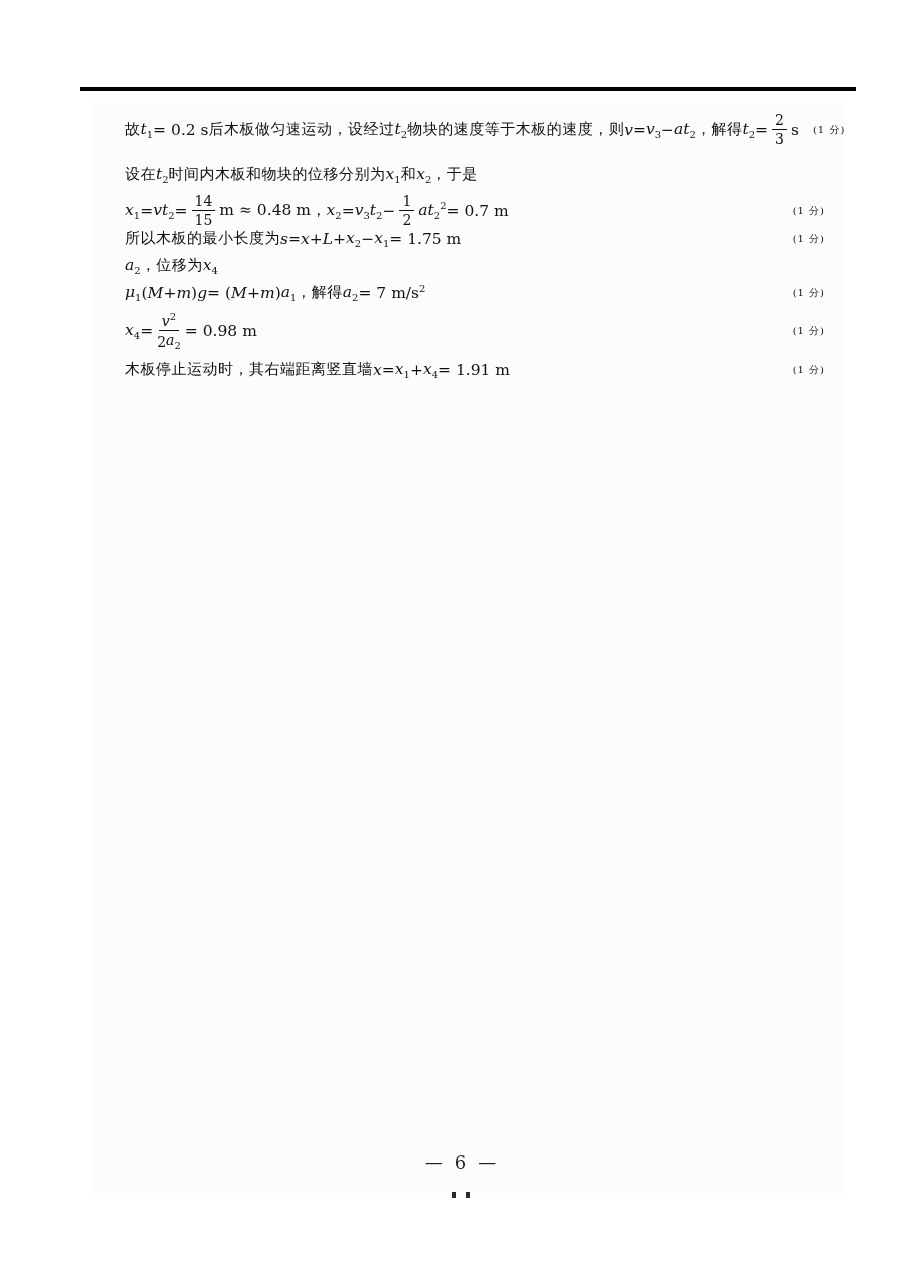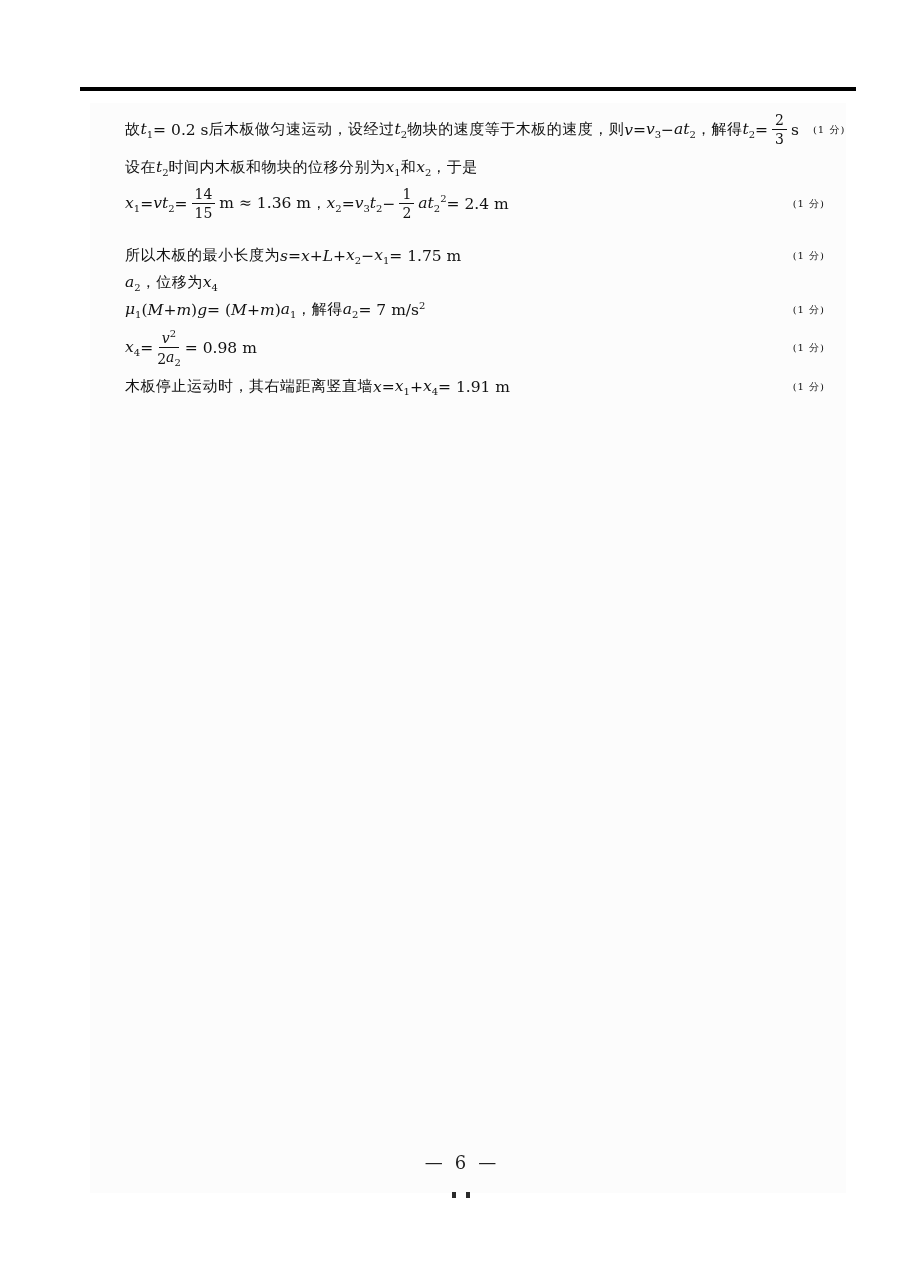--- a/index.html
+++ b/index.html
@@ -5,23 +5,23 @@
   html,body { margin:0; padding:0; }
   body {
     width:921px; height:1276px; position:relative; overflow:hidden;
     background:#ffffff; color:#111;
     font-family:"DejaVu Serif","Liberation Serif",serif;
   }
   .scan-wash { position:absolute; left:90px; top:103px; width:756px; height:1090px; background:#fcfcfc; }
   .top-rule { position:absolute; left:80px; top:87px; width:776px; height:4px; background:#000; }
   .content { position:absolute; left:125px; top:112px; width:700px; display:flex; flex-direction:column; }
   .line { display:flex; justify-content:space-between; align-items:center; white-space:nowrap; min-height:21px; }
-  .line:nth-child(2){ margin-top:10px; }
+  .line:nth-child(2){ margin-top:17px; }
   .line:nth-child(3){ margin-top:8px; }
-  .line:nth-child(4){ margin-top:24px;gap:37px; }
+  .line:nth-child(4){ margin-top:0;gap:37px; }
   .line:nth-child(5){ margin-top:6px; }
   .line:nth-child(6){ margin-top:6px;text-align:center; }
   .line:nth-child(7){ margin-top:8px; }
   .line:nth-child(8){ margin-top:8px; }
   .line-content { display:inline-flex; align-items:center; flex-wrap:nowrap; }
   .cjk { font-size:15px; letter-spacing:0.5px; }
   .rom { font-size:15.5px; }
   .var { font-size:15.5px; font-style:italic; }
   sub { font-style:normal; font-size:10px; }
   sup { font-style:normal; font-size:10px; }
@@ -90,36 +90,36 @@
         <span class="var"><span>vt</span><sub>2</sub></span>
         <span class="rom"><span> = </span></span>
         <span class="frac">
           <span class="num">
             <span class="rom"><span>14</span></span>
           </span>
           <span class="den">
             <span class="rom"><span>15</span></span>
           </span>
         </span>
-        <span class="rom"><span> m ≈ 1.36 m，</span></span>
+        <span class="rom"><span> m ≈ 0.48 m，</span></span>
         <span class="var"><span>x</span><sub>2</sub></span>
         <span class="rom"><span> = </span></span>
         <span class="var"><span>v</span><sub>3</sub></span>
         <span class="var"><span>t</span><sub>2</sub></span>
         <span class="rom"><span> − </span></span>
         <span class="frac">
           <span class="num">
             <span class="rom"><span>1</span></span>
           </span>
           <span class="den">
             <span class="rom"><span>2</span></span>
           </span>
         </span>
         <span class="var"><span>at</span><sub>2</sub><sup>2</sup></span>
-        <span class="rom"><span> = 2.4 m</span></span>
+        <span class="rom"><span> = 0.7 m</span></span>
       </span>
       <span class="score">(1 分)</span>
     </div>
     <div class="line">
       <span class="line-content">
         <span class="cjk"><span>所以木板的最小长度为 </span></span>
         <span class="var"><span>s</span></span>
         <span class="rom"><span> = </span></span>
         <span class="var"><span>x</span></span>
         <span class="rom"><span> + </span></span>

